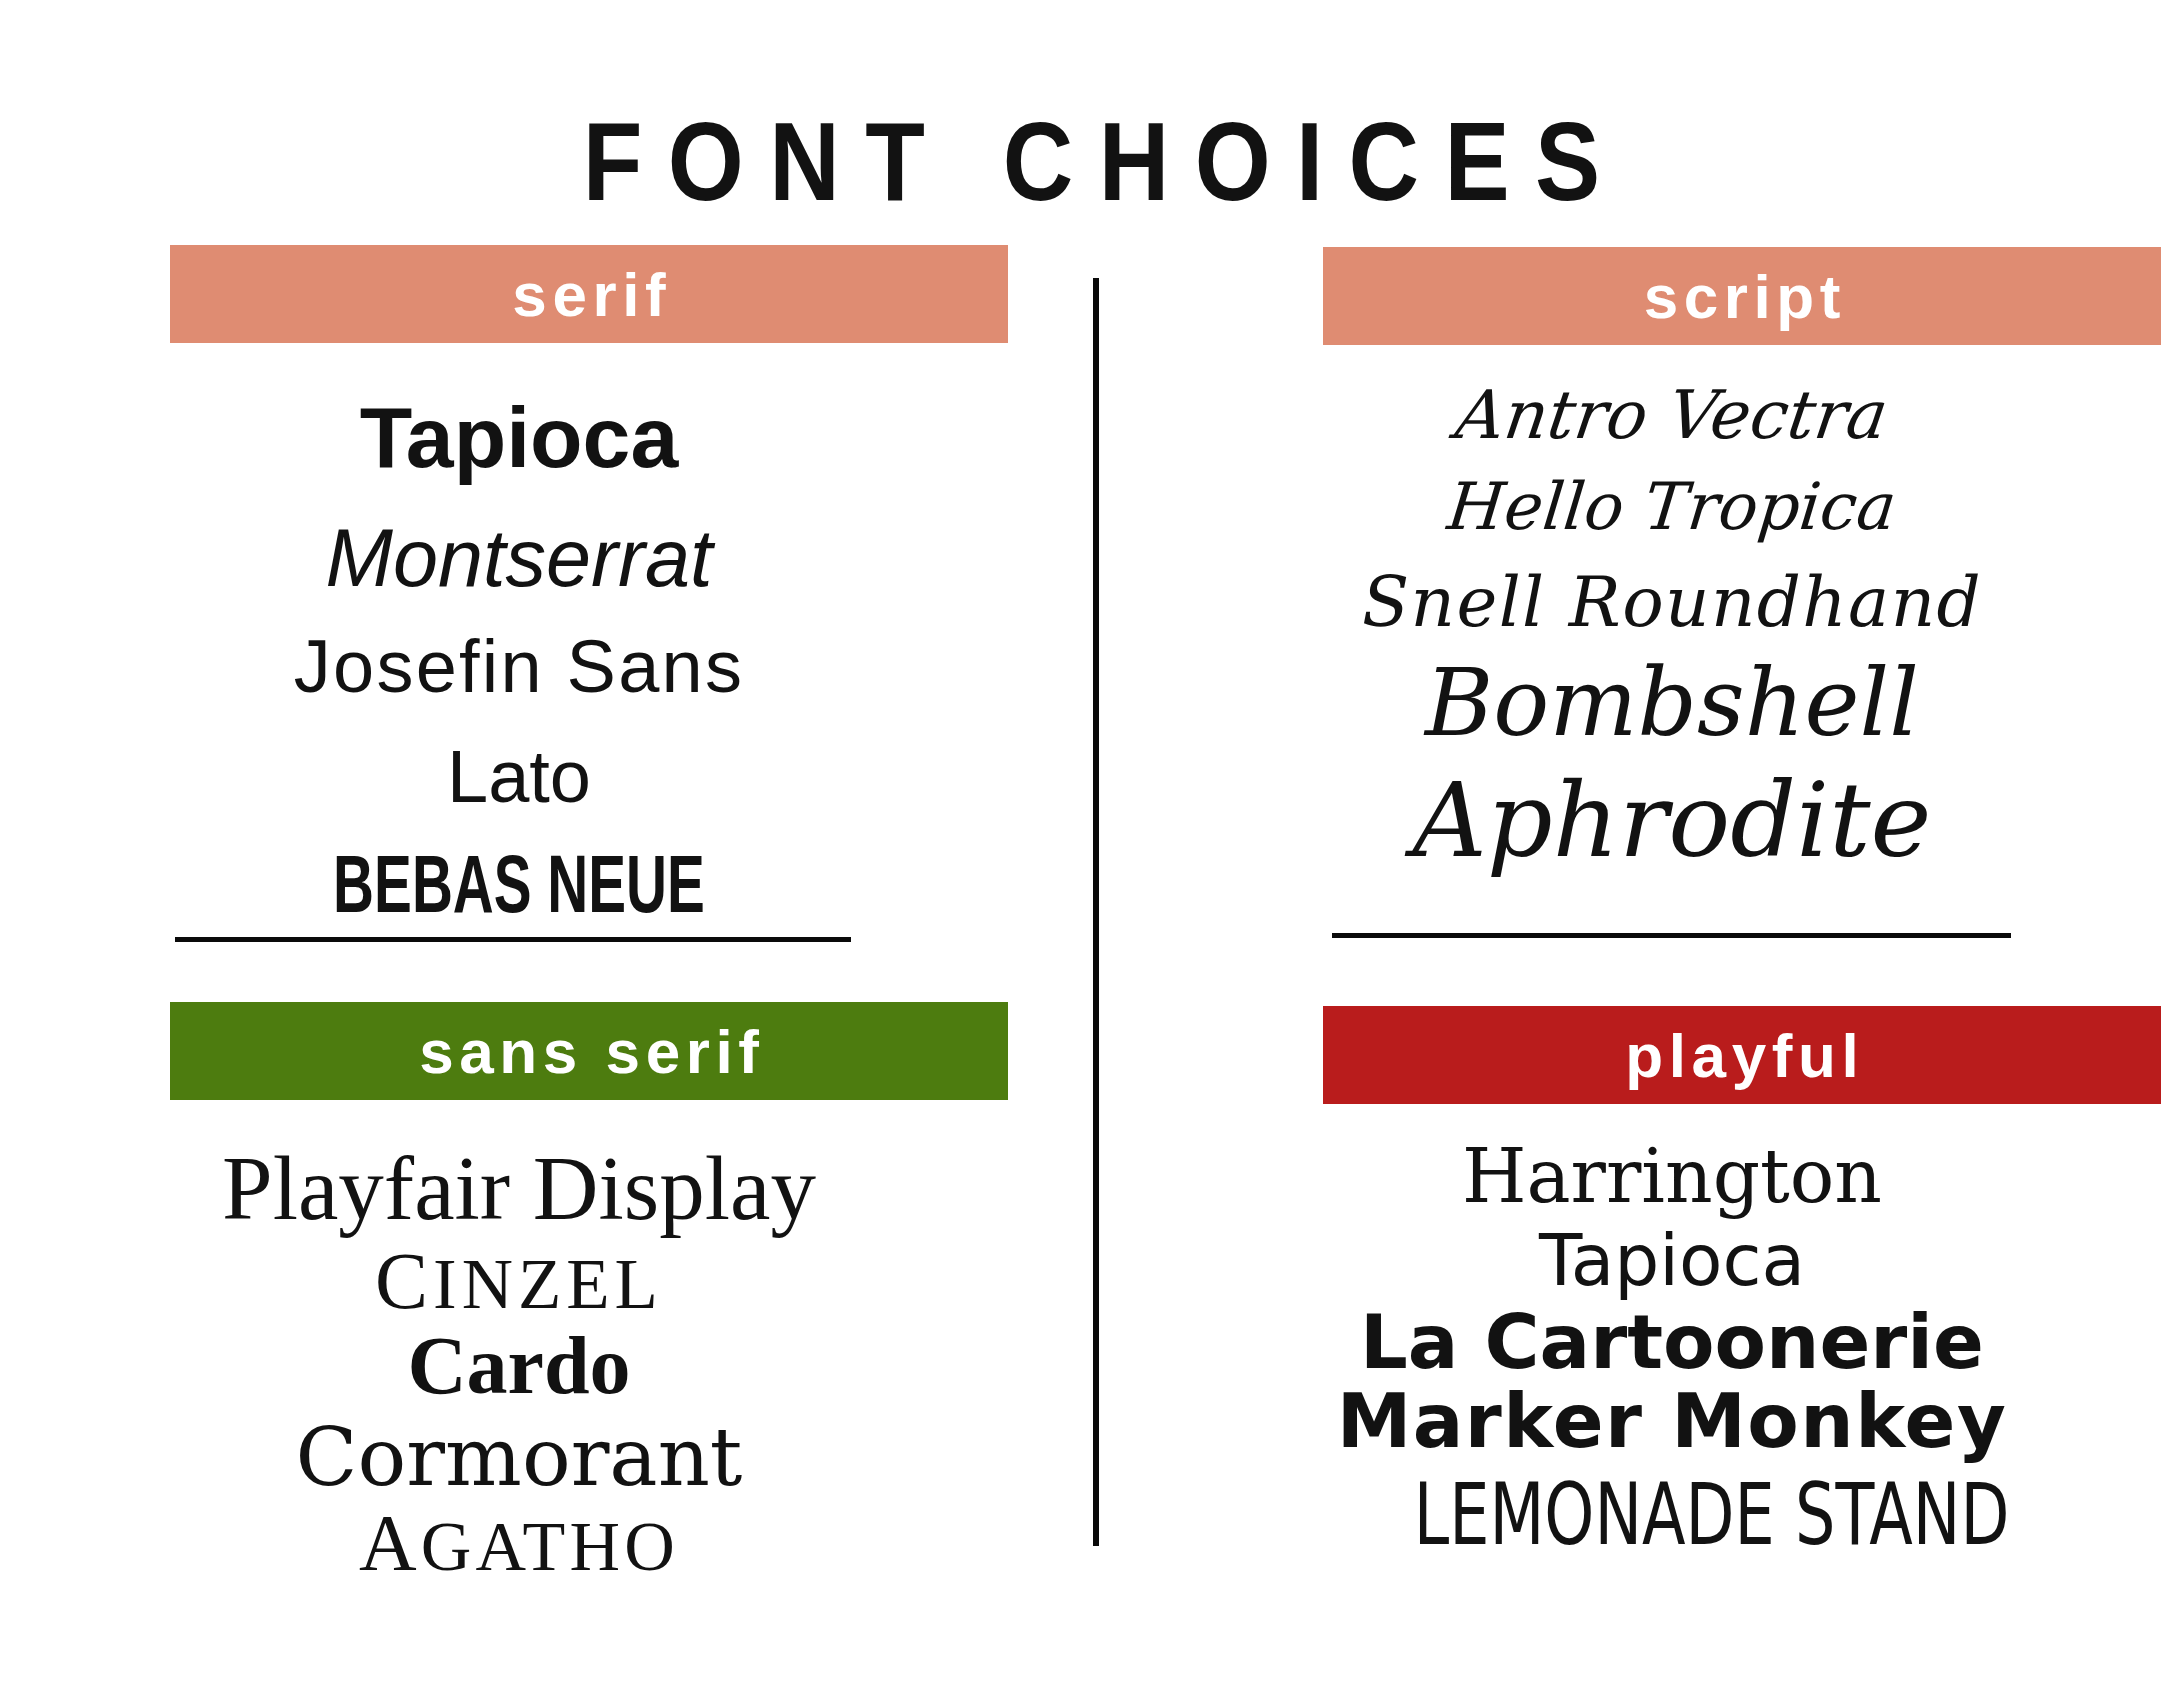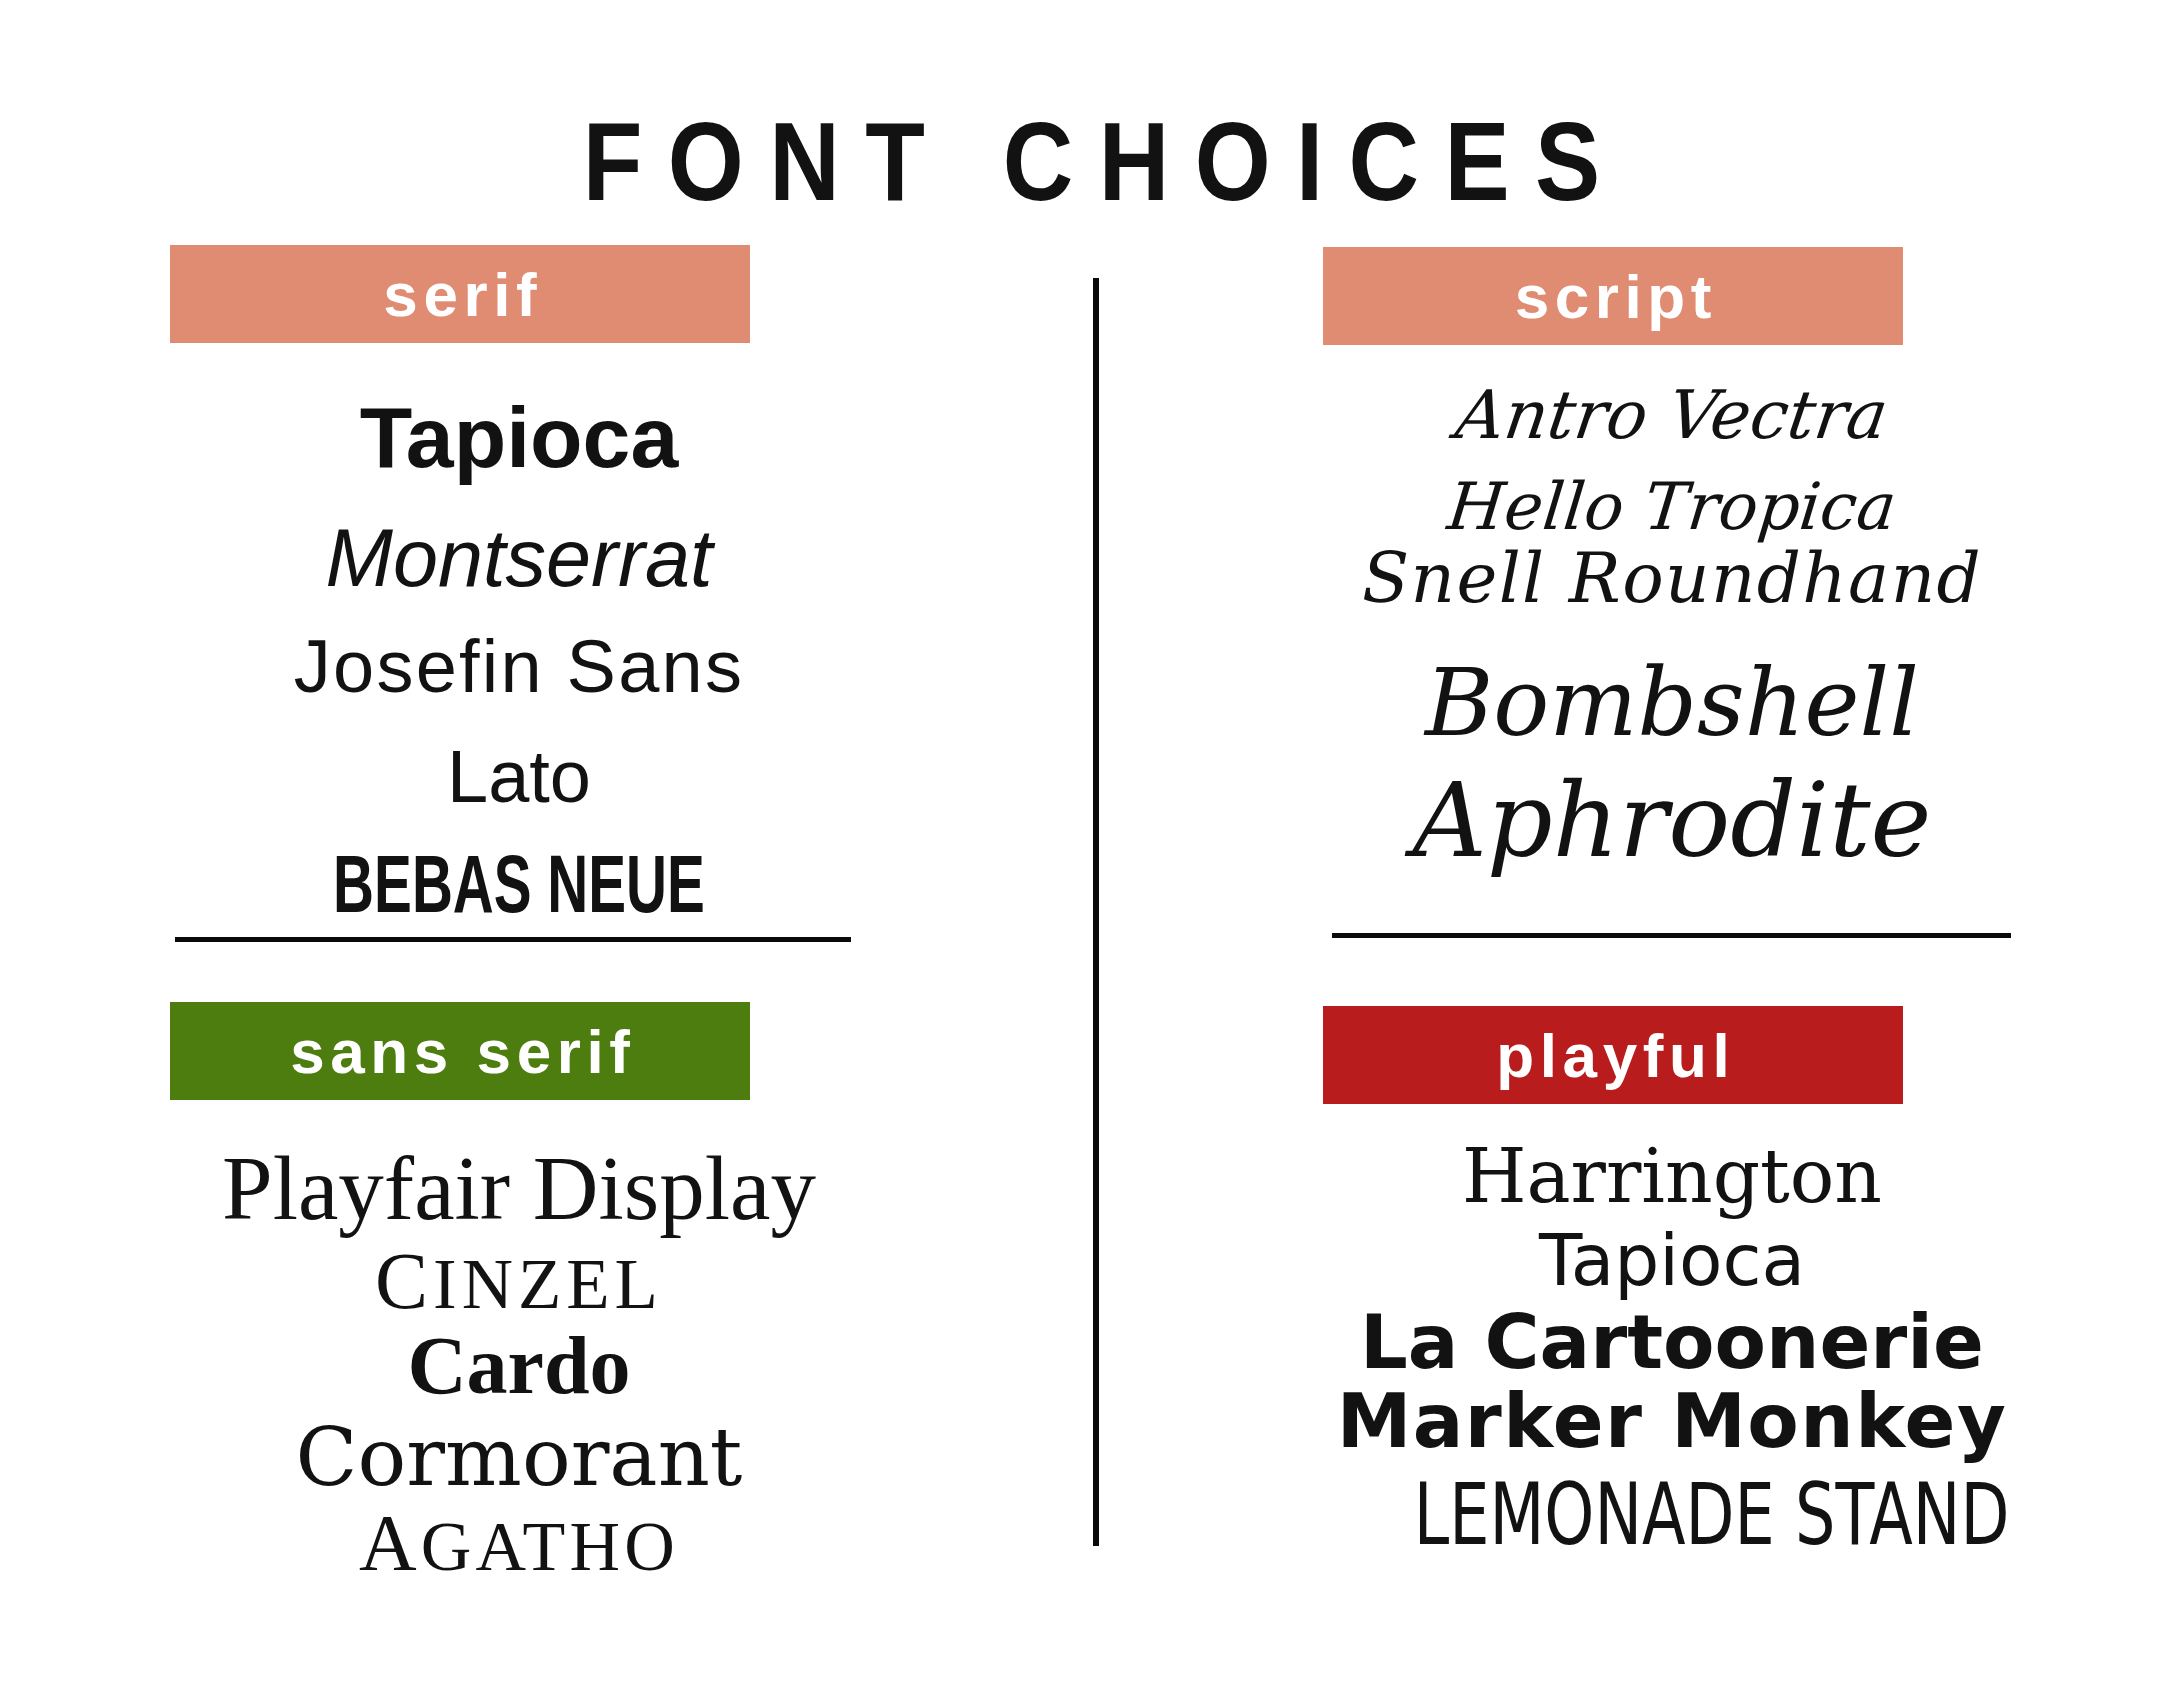--- a/index.html
+++ b/index.html
@@ -20,21 +20,21 @@
     font-size:111px; font-weight:800;
     letter-spacing:0.26em; text-indent:0.26em;
     white-space:nowrap;
     transform:scaleX(0.88); transform-origin:center top;
     color:#121212;
   }
 
   
   .bar {
     position:absolute;
-    width:580px; height:98px;
+    width:838px; height:98px;
     background:#df8c72;
     display:flex; align-items:center; justify-content:center;
   }
   .bar .bar-label {
     color:#ffffff;
     font-size:62px; font-weight:700;
     letter-spacing:0.09em; text-indent:0.09em;
     font-family:"Liberation Sans", sans-serif;
   }
   #bar-serif      { left:170px;  top:245px; }
@@ -61,21 +61,21 @@
   .f-montserrat { top:518px;  font-size:81px; font-weight:500;font-style:italic; }
   .f-josefin    { top:630px;  font-size:74px; font-weight:400; letter-spacing:0.03em; }
   .f-lato       { top:740px; font-size:74px; font-weight:400; }
   .f-bebas      { top:844px; font-size:81px; font-weight:700;
                   transform:scaleX(0.70); transform-origin:center top; }
 
   
   .script-item  { font-family:"DejaVu Serif", serif; font-style:italic; }
   .f-antro      { top:382px;  font-size:67px; transform:skewX(-8deg); }
   .f-hello      { top:474px;  font-size:65px;  transform:skewX(-6deg); }
-  .f-snell      { top:544px;  font-size:69px; letter-spacing:0.02em; }
+  .f-snell      { top:568px;  font-size:69px; letter-spacing:0.02em; }
   .f-bombshell  { top:657px;  font-size:93px; }
   .f-aphrodite  { top:769px; font-size:103px; }
 
   
   .serif2-item  { font-family:"Liberation Serif", serif; }
   .f-playfair   { top:1143px; font-size:91px; }
   .f-cinzel     { top:1242px; font-size:71px; letter-spacing:0.07em; }
   .f-cinzel::first-letter { font-size:1.12em; }
   .f-cardo      { top:1325px; font-size:82px; font-weight:700; }
   .f-cormorant  { top:1417px; font-size:81px; font-family:"DejaVu Serif", serif; }

